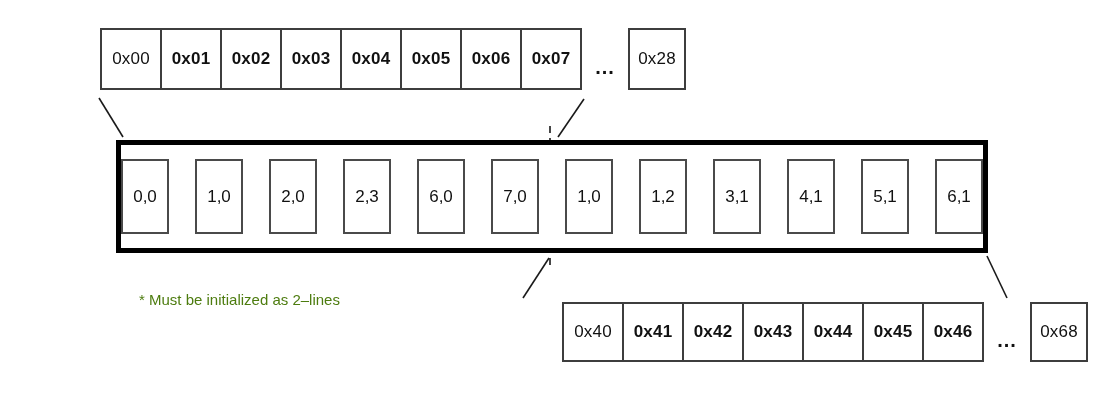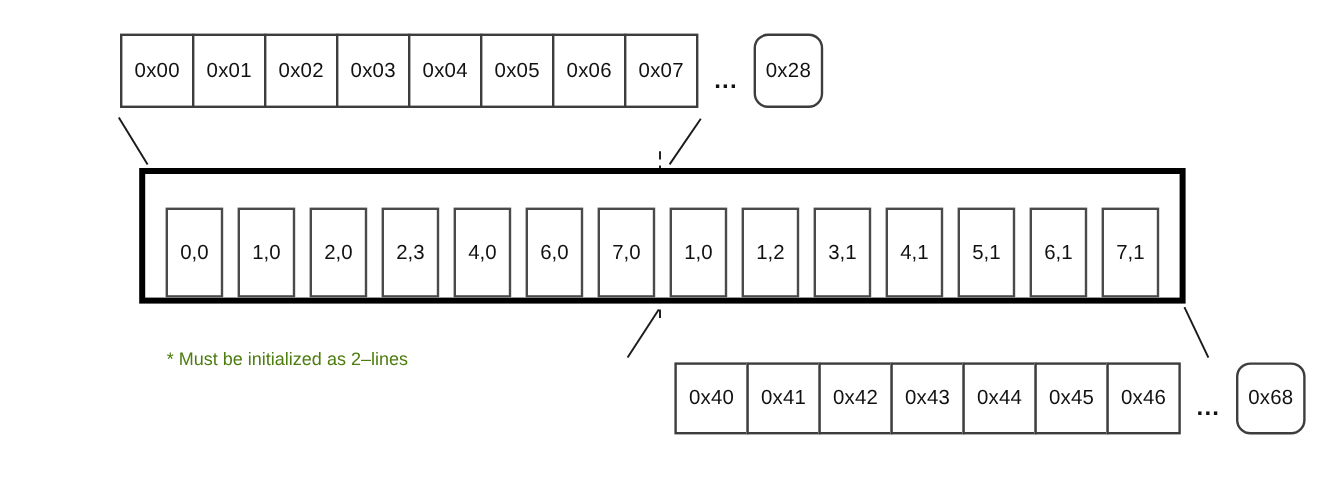--- a/index.html
+++ b/index.html
@@ -39,46 +39,46 @@
     box-sizing: border-box;
     width: 62px;
     border: 2px solid #3d3d3d;
     background: #ffffff;
     display: flex;
     align-items: center;
     justify-content: center;
     font-size: 17px;
     letter-spacing: 0.2px;
   }
-  .cells .cell + .cell { margin-left: -2px; }
+  .cells .cell + .cell { margin-left: -2px; font-weight: bold; }
   .top-strip    { left: 56px;  top: 28px;  height: 62px; }
   .bottom-strip { left: 478px; top: 302px; height: 60px; padding-left: 40px; }
   .dots {
     width: 46px;
     display: flex;
     align-items: center;
     justify-content: center;
     font-size: 20px;
     font-weight: bold;
     padding-top: 16px;
     letter-spacing: 1px;
   }
-  .cell.lone { width: 58px; border-radius: 12px; }
+  .cell.lone { width: 58px; }
 
   
   .buffer {
     position: absolute;
     left: 72px; top: 140px;
     width: 872px; height: 113px;
     box-sizing: border-box;
     border: 5px solid #000000;
     background: #ffffff;
     display: flex;
-    align-items: flex-end;
-    padding: 0 17px;
+    align-items: center;
+    padding: 0 0;
   }
   .buffer-cells {
     display: flex;
     justify-content: space-between;
     width: 100%;
   }
   .bcell {
     box-sizing: border-box;
     width: 48px; height: 75px;
     border: 2px solid #4a4a4a;
@@ -124,30 +124,28 @@
     <div class="dots">...</div>
     <div class="cell lone">0x28</div>
   </div>
 
   <div class="buffer">
     <div class="buffer-cells">
         <div class="bcell">0,0</div>
         <div class="bcell">1,0</div>
         <div class="bcell">2,0</div>
         <div class="bcell">2,3</div>
-        <div class="bcell">4,0</div>
         <div class="bcell">6,0</div>
         <div class="bcell">7,0</div>
         <div class="bcell">1,0</div>
         <div class="bcell">1,2</div>
         <div class="bcell">3,1</div>
         <div class="bcell">4,1</div>
         <div class="bcell">5,1</div>
         <div class="bcell">6,1</div>
-        <div class="bcell">7,1</div>
       </div>
   </div>
 
   <div class="footnote">* Must be initialized as 2–lines</div>
 
   <div class="strip bottom-strip">
     <div class="cells">
         <div class="cell">0x40</div>
         <div class="cell">0x41</div>
         <div class="cell">0x42</div>

